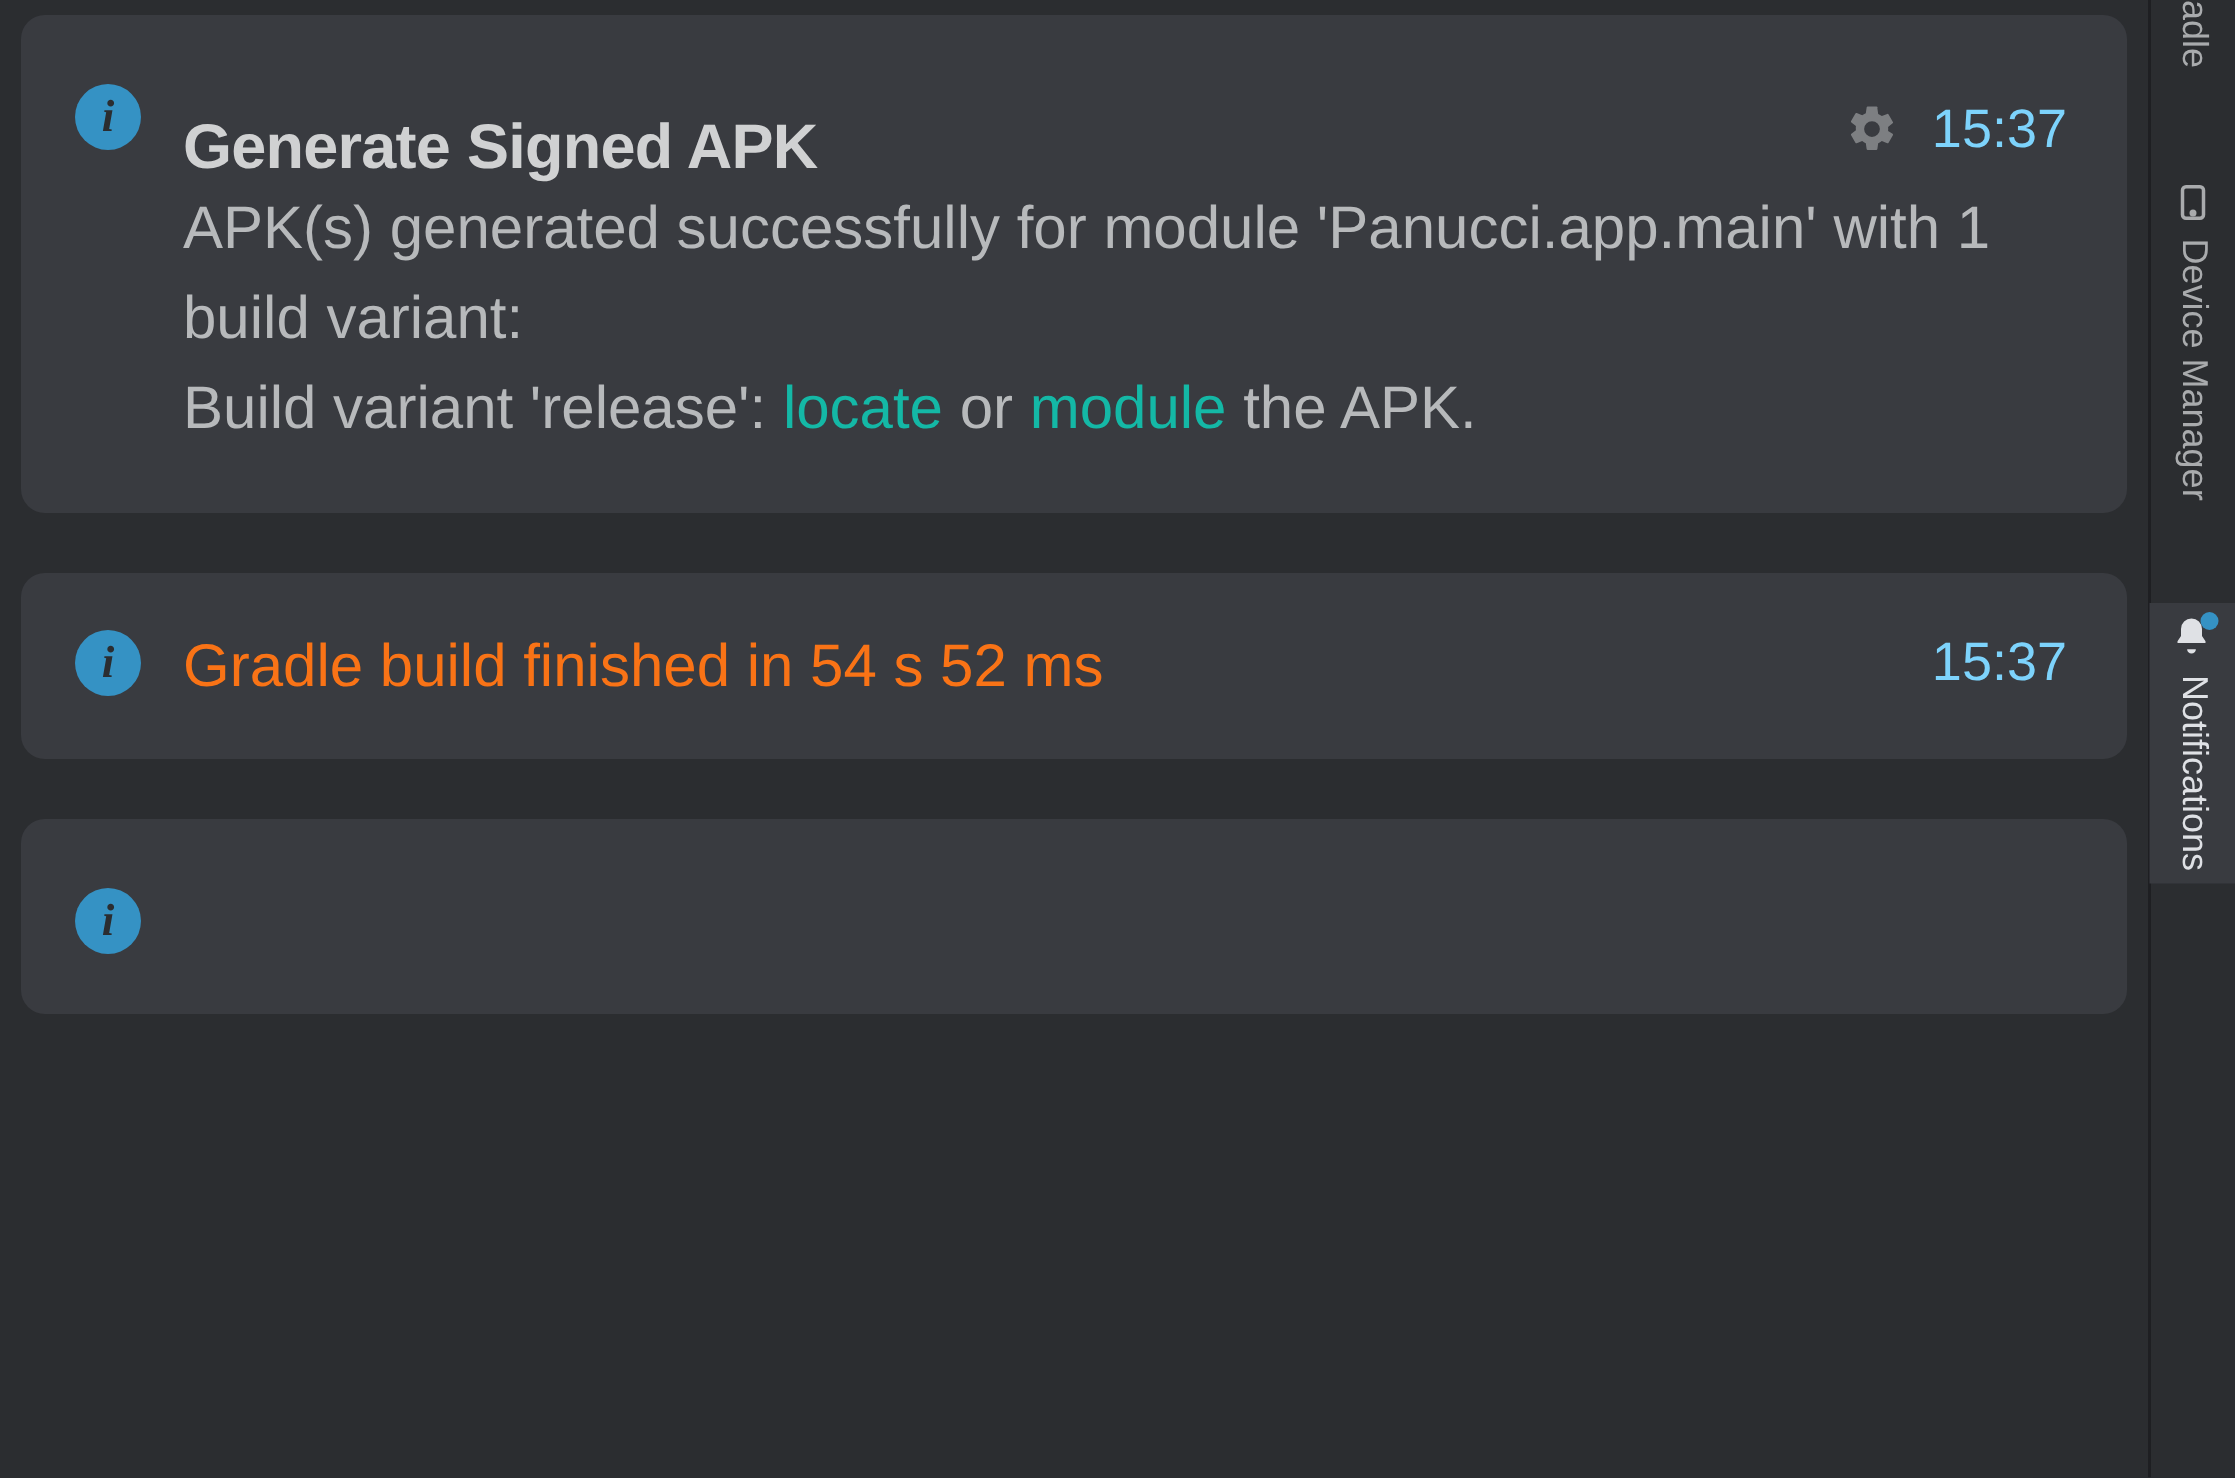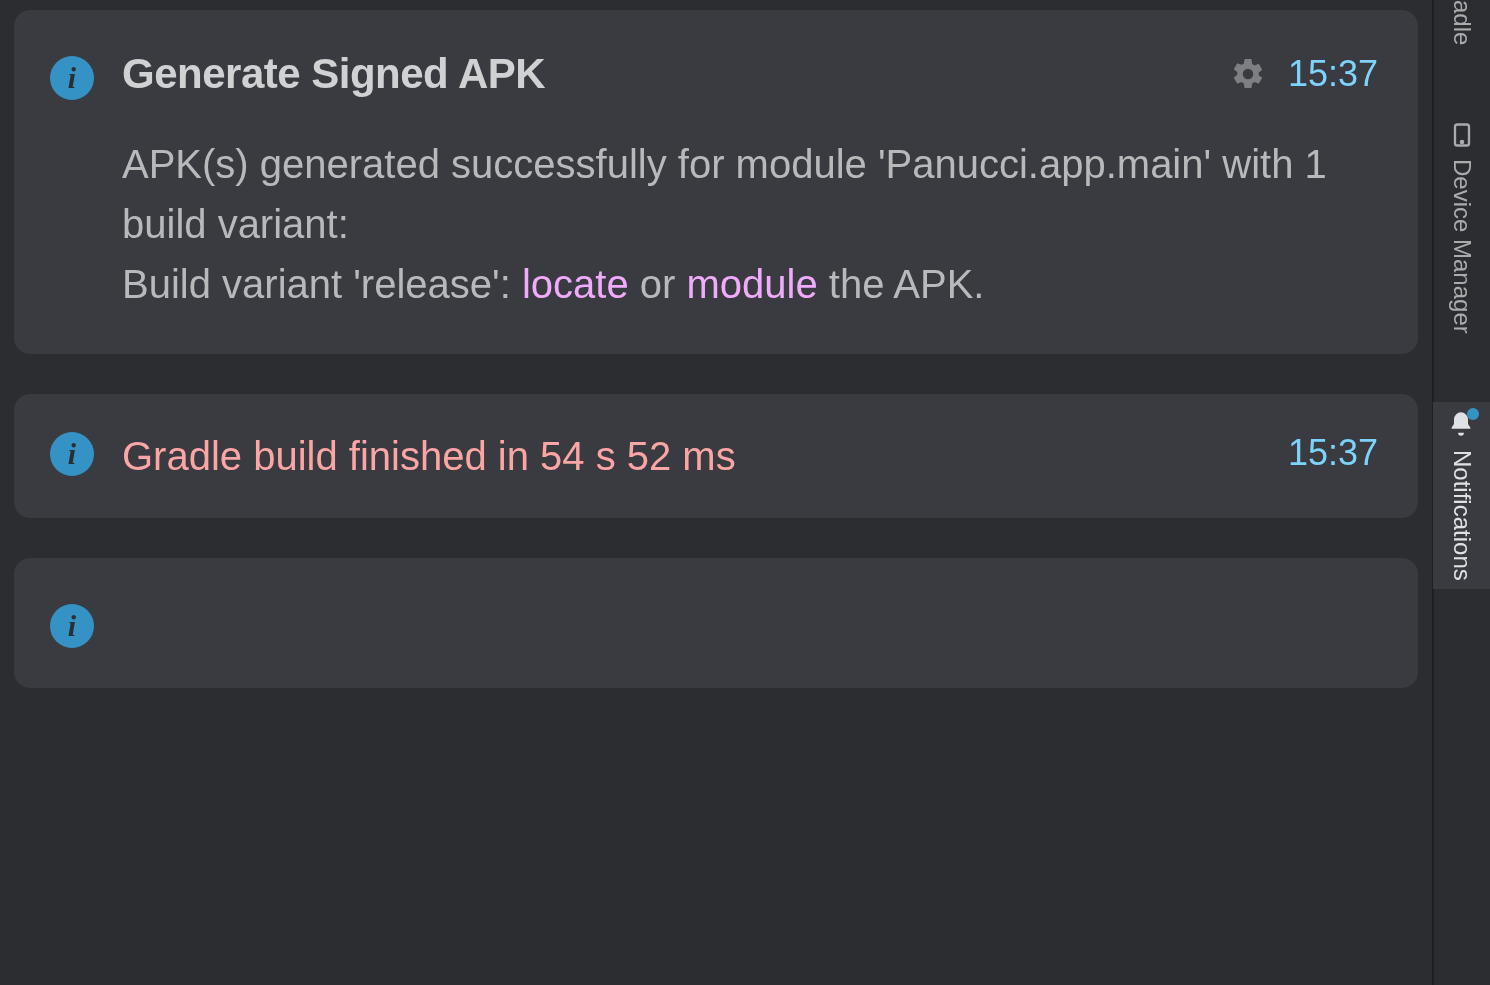--- a/index.html
+++ b/index.html
@@ -59,43 +59,43 @@
       display: flex;
       align-items: center;
       gap: 20px;
     }
     .notification-title {
       flex: 1;
       color: #d0d1d2;
       font-size: 42px;
       font-weight: 700;
       letter-spacing: -0.5px;
+      margin-top: 24px;
     }
     .notification-time {
       color: #7dd3fc;
       font-size: 36px;
       font-weight: 400;
     }
     .notification-text {
       color: #b7b9bb;
       font-size: 40px;
       font-weight: 400;
       line-height: 1.5;
-      margin-top: 36px;
       word-wrap: break-word;
     }
     .notification-text-inline {
-      color: #fca5a5;
+      color: #f97316;
       font-size: 40px;
       font-weight: 400;
       line-height: 1.5;
       flex: 1;
     }
     .link {
-      color: #f0abfc;
+      color: #14b8a6;
       cursor: pointer;
     }
     .gear-icon {
       width: 40px;
       height: 40px;
       display: flex;
       align-items: center;
       justify-content: center;
       cursor: pointer;
       color: #7d7f82;

